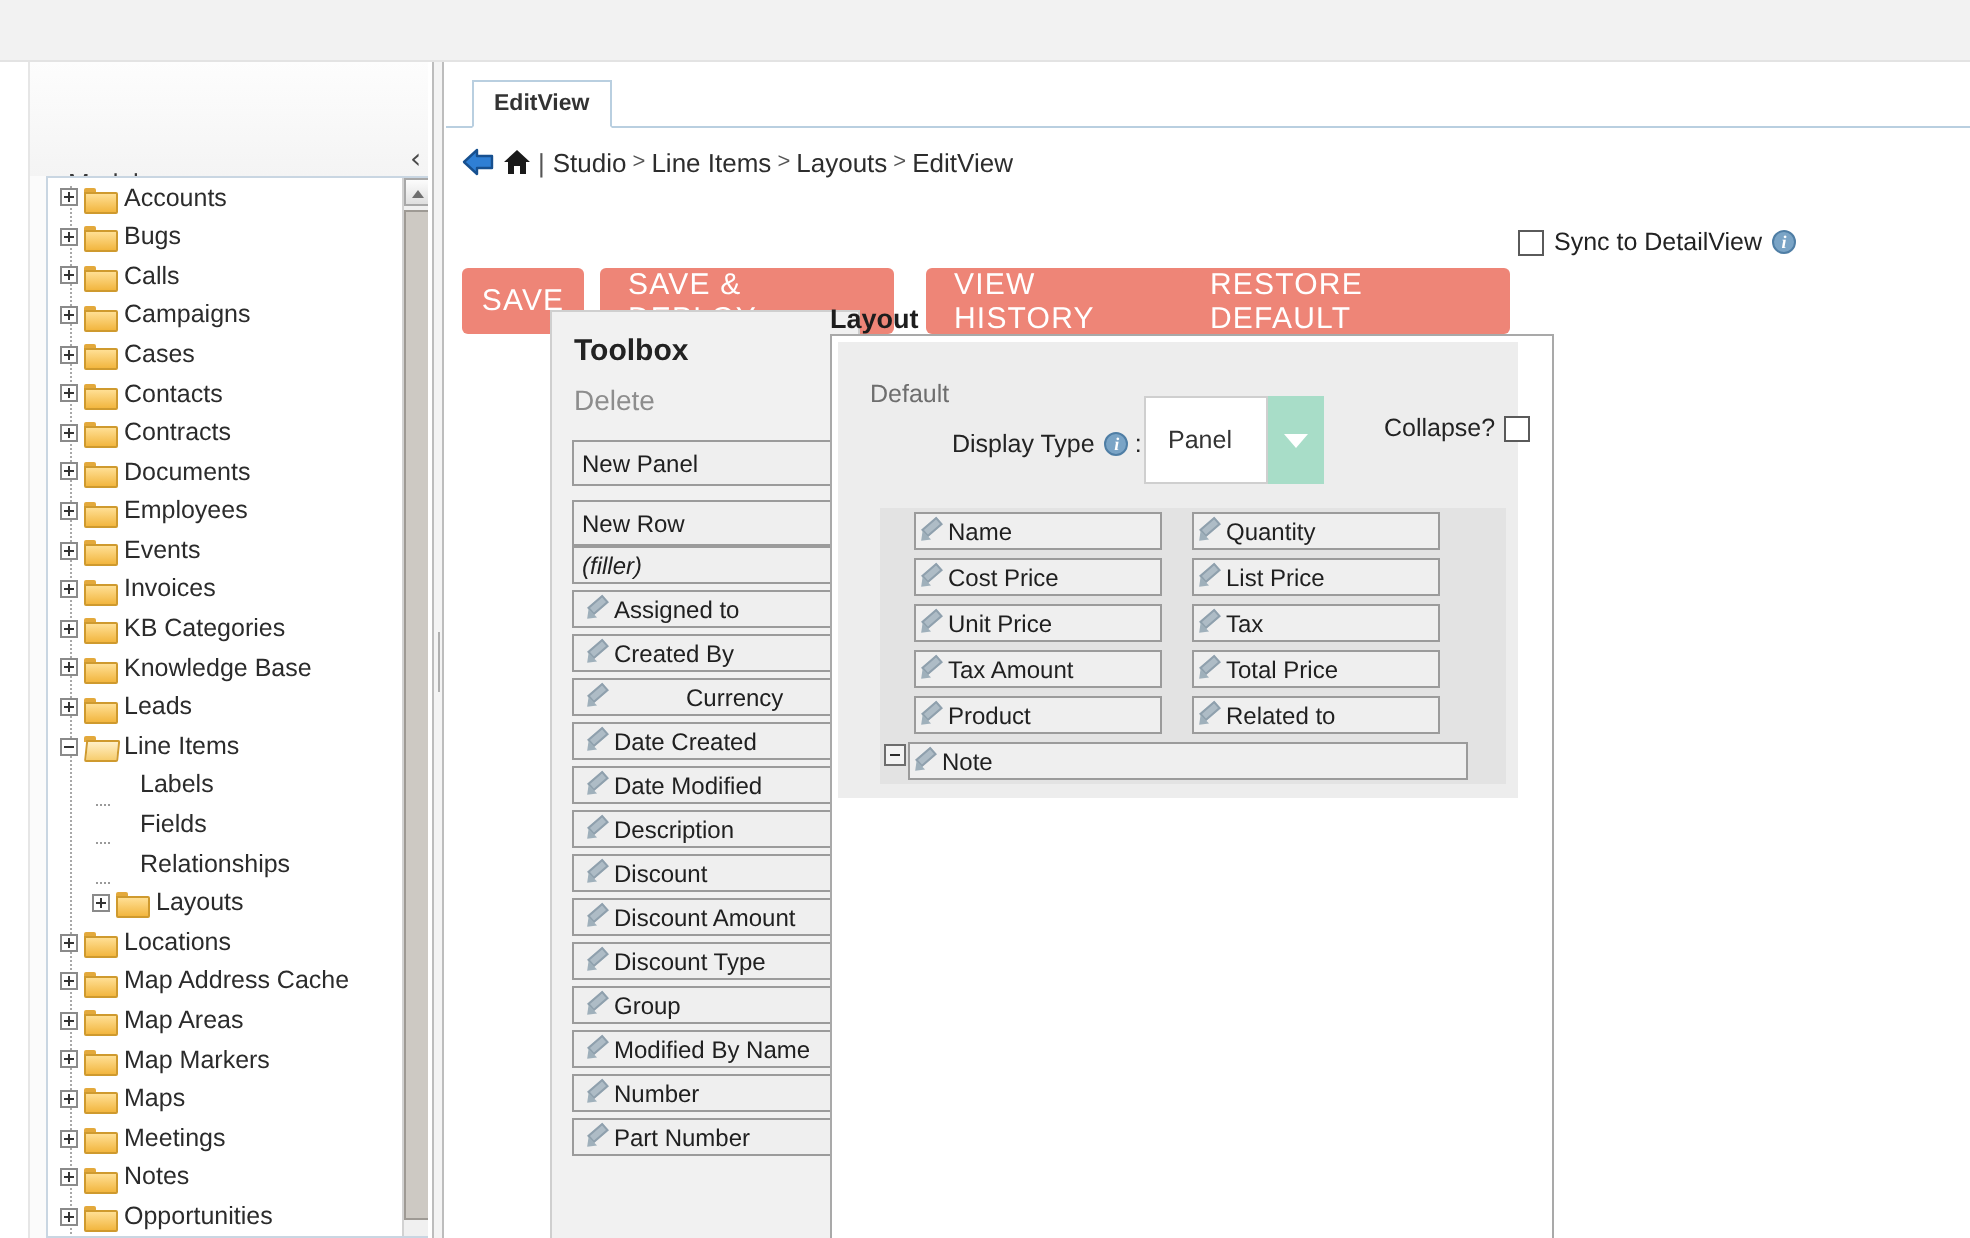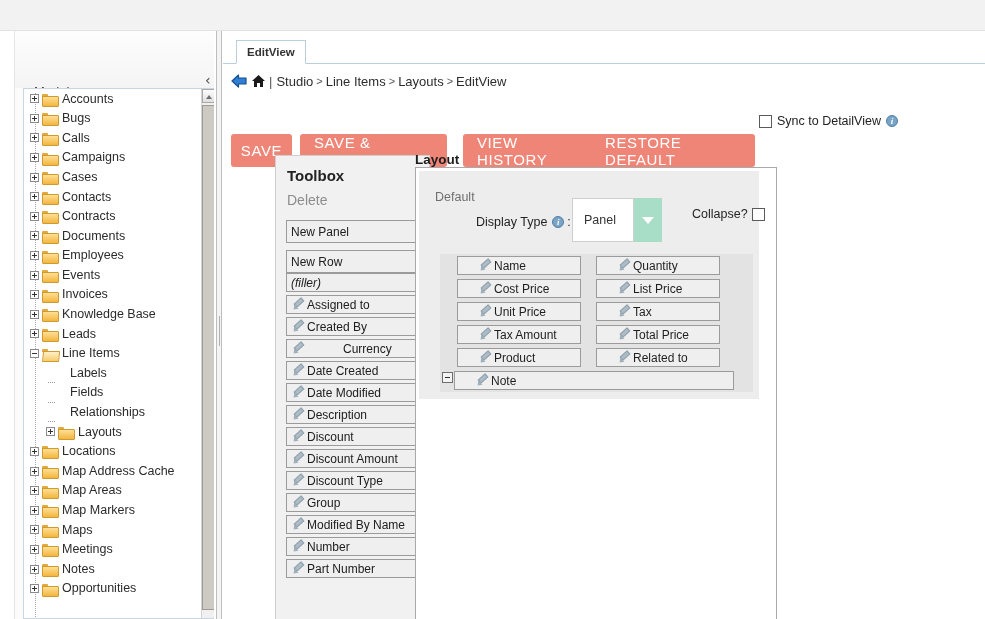--- a/index.html
+++ b/index.html
@@ -411,21 +411,21 @@
     background: #e3e3e3;
     display: flex;
     align-items: center;
   }
   .cell {
     height: 19px;
     background: #efefef;
     border: 1px solid #9b9b9b;
     display: flex; align-items: center;
     font-size: 12px; color: #1f1f1f;
-    padding-left: 20px;
+    padding-left: 0;
     cursor: move;
     white-space: nowrap;
     overflow: hidden;
   }
   .cell.left  { position: absolute; left: 17px;  width: 124px; }
   .cell.right { position: absolute; left: 156px; width: 124px; }
   .cell.full  { position: absolute; left: 14px;  width: 280px; }
   .minusbox {
     position: absolute; left: 2px; top: 3px;
     width: 11px; height: 11px;
@@ -502,20 +502,25 @@
         </div>
         <div class="tree-row">
           <span class="tree-toggle plus"></span>
           <span class="folder"></span>
           <span class="tree-label">Events</span>
         </div>
         <div class="tree-row">
           <span class="tree-toggle plus"></span>
           <span class="folder"></span>
           <span class="tree-label">Invoices</span>
+        </div>
+        <div class="tree-row">
+          <span class="tree-toggle plus"></span>
+          <span class="folder"></span>
+          <span class="tree-label">KB Categories</span>
         </div>
         <div class="tree-row">
           <span class="tree-toggle plus"></span>
           <span class="folder"></span>
           <span class="tree-label">Knowledge Base</span>
         </div>
         <div class="tree-row">
           <span class="tree-toggle plus"></span>
           <span class="folder"></span>
           <span class="tree-label">Leads</span>

